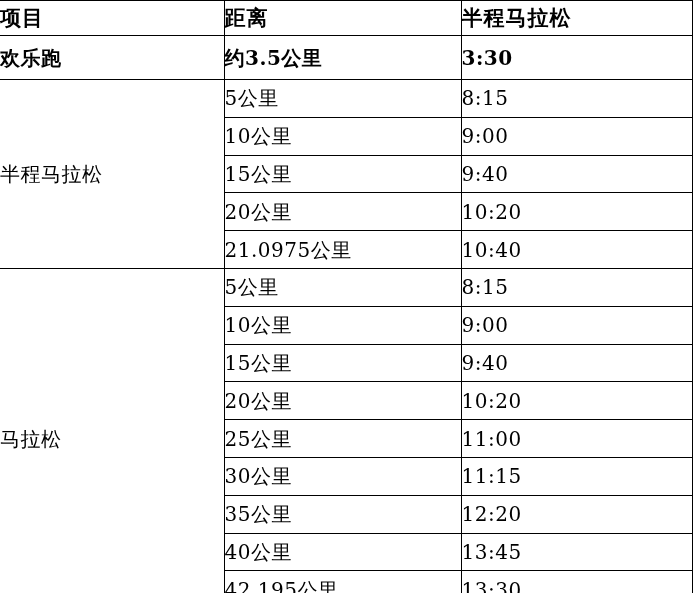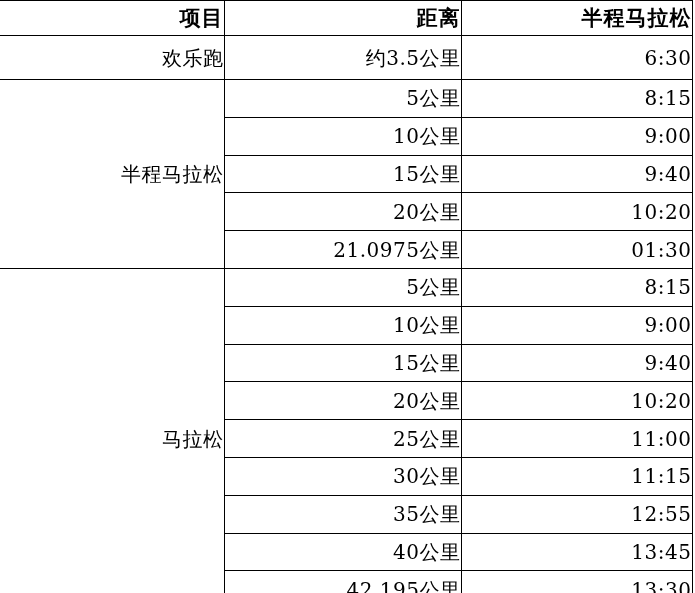--- a/index.html
+++ b/index.html
@@ -22,21 +22,21 @@
     margin: 0;
   }
 
   #schedule-table col.col-event    { width: 224px; }
   #schedule-table col.col-distance { width: 237px; }
   #schedule-table col.col-cutoff   { width: 231px; }
 
   #schedule-table th,
   #schedule-table td {
     border: 1.6px solid #000000;
-    text-align: right;
+    text-align: left;
     vertical-align: middle;
     padding: 0;
     line-height: 1.1;
   }
 
   
   #schedule-table th:first-child,
   #schedule-table td:first-child {
     border-left: none;
   }
@@ -51,20 +51,21 @@
 
   #schedule-table tbody td {
     height: 36.8px;
     font-weight: normal;
     font-size: 20px;
     letter-spacing: 0.5px;
   }
 
   #schedule-table tbody tr.row-fun td {
     height: 43px;
+    font-weight: bold;
   }
 
   td.event-name {
     font-size: 20px;
   }
 
   
   td.value-cell {
     letter-spacing: 1px;
   }
@@ -82,42 +83,42 @@
     <tr>
       <th>项目</th>
       <th>距离</th>
       <th>半程马拉松</th>
     </tr>
   </thead>
   <tbody id="table-body">
       <tr class="row-fun">
         <td class="event-name" rowspan="1">欢乐跑</td>
         <td class="value-cell">约3.5公里</td>
-        <td class="value-cell">6:30</td>
+        <td class="value-cell">3:30</td>
       </tr>
       <tr>
         <td class="event-name" rowspan="5">半程马拉松</td>
         <td class="value-cell">5公里</td>
         <td class="value-cell">8:15</td>
       </tr>
       <tr>
         <td class="value-cell">10公里</td>
         <td class="value-cell">9:00</td>
       </tr>
       <tr>
         <td class="value-cell">15公里</td>
         <td class="value-cell">9:40</td>
       </tr>
       <tr>
         <td class="value-cell">20公里</td>
         <td class="value-cell">10:20</td>
       </tr>
       <tr>
         <td class="value-cell">21.0975公里</td>
-        <td class="value-cell">01:30</td>
+        <td class="value-cell">10:40</td>
       </tr>
       <tr>
         <td class="event-name" rowspan="9">马拉松</td>
         <td class="value-cell">5公里</td>
         <td class="value-cell">8:15</td>
       </tr>
       <tr>
         <td class="value-cell">10公里</td>
         <td class="value-cell">9:00</td>
       </tr>
@@ -132,21 +133,21 @@
       <tr>
         <td class="value-cell">25公里</td>
         <td class="value-cell">11:00</td>
       </tr>
       <tr>
         <td class="value-cell">30公里</td>
         <td class="value-cell">11:15</td>
       </tr>
       <tr>
         <td class="value-cell">35公里</td>
-        <td class="value-cell">12:55</td>
+        <td class="value-cell">12:20</td>
       </tr>
       <tr>
         <td class="value-cell">40公里</td>
         <td class="value-cell">13:45</td>
       </tr>
       <tr>
         <td class="value-cell">42.195公里</td>
         <td class="value-cell">13:30</td>
       </tr>
     </tbody>

